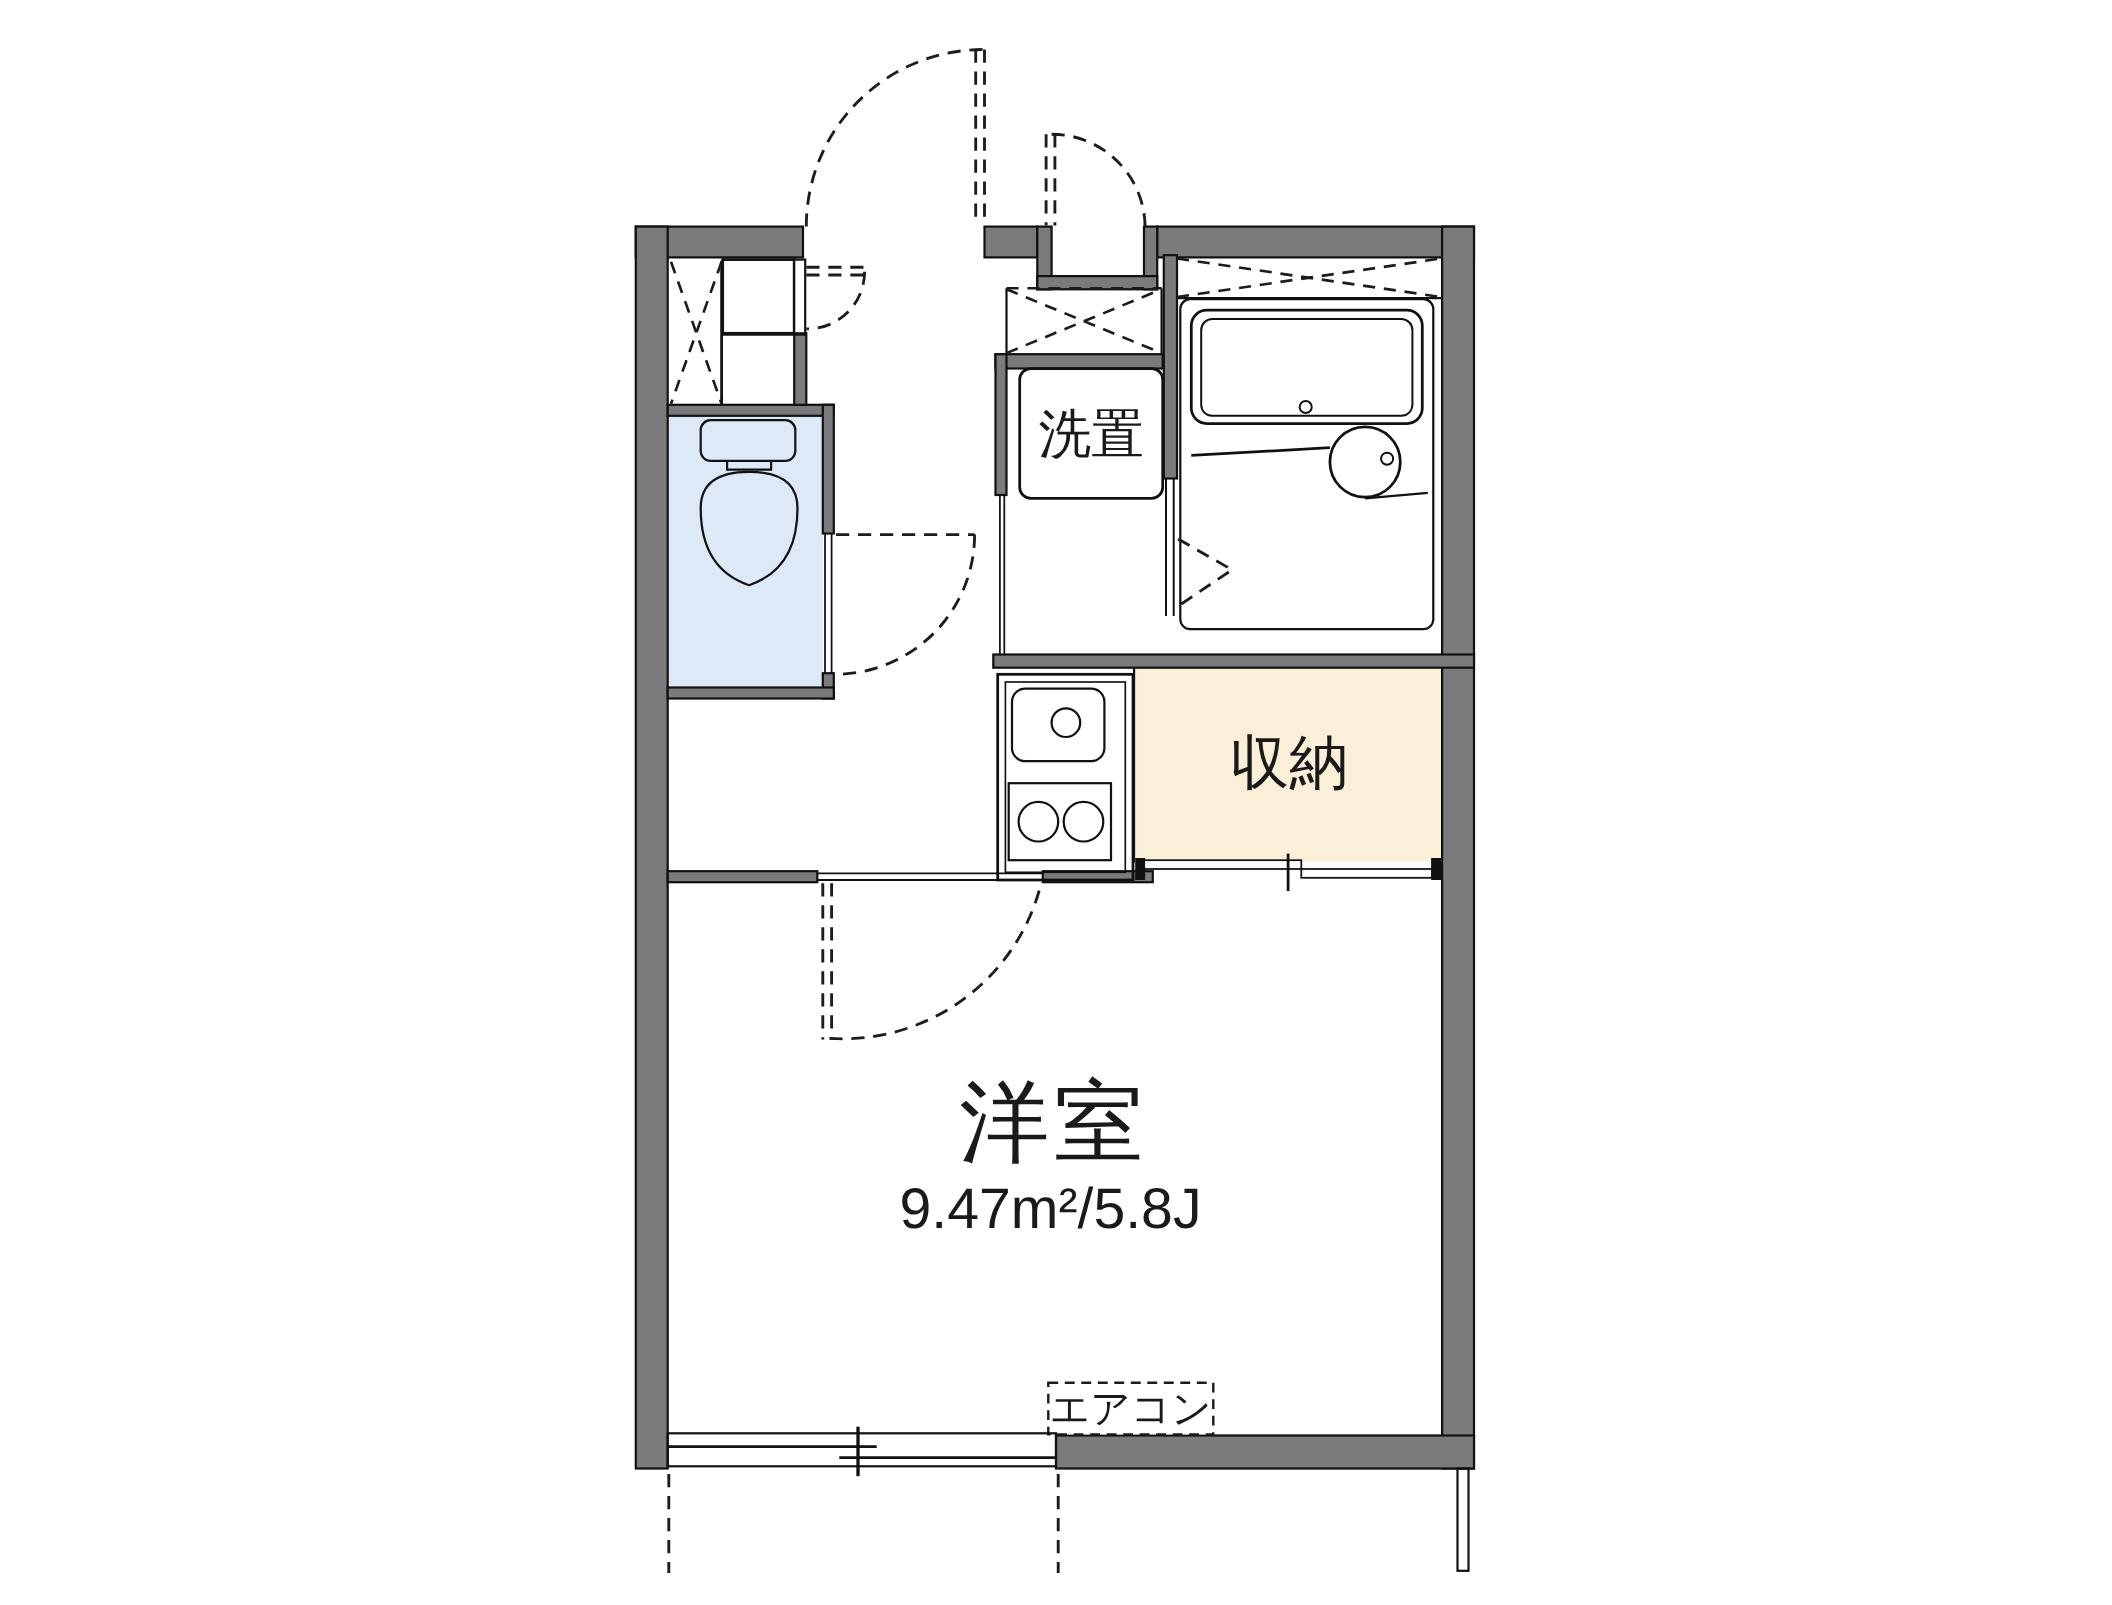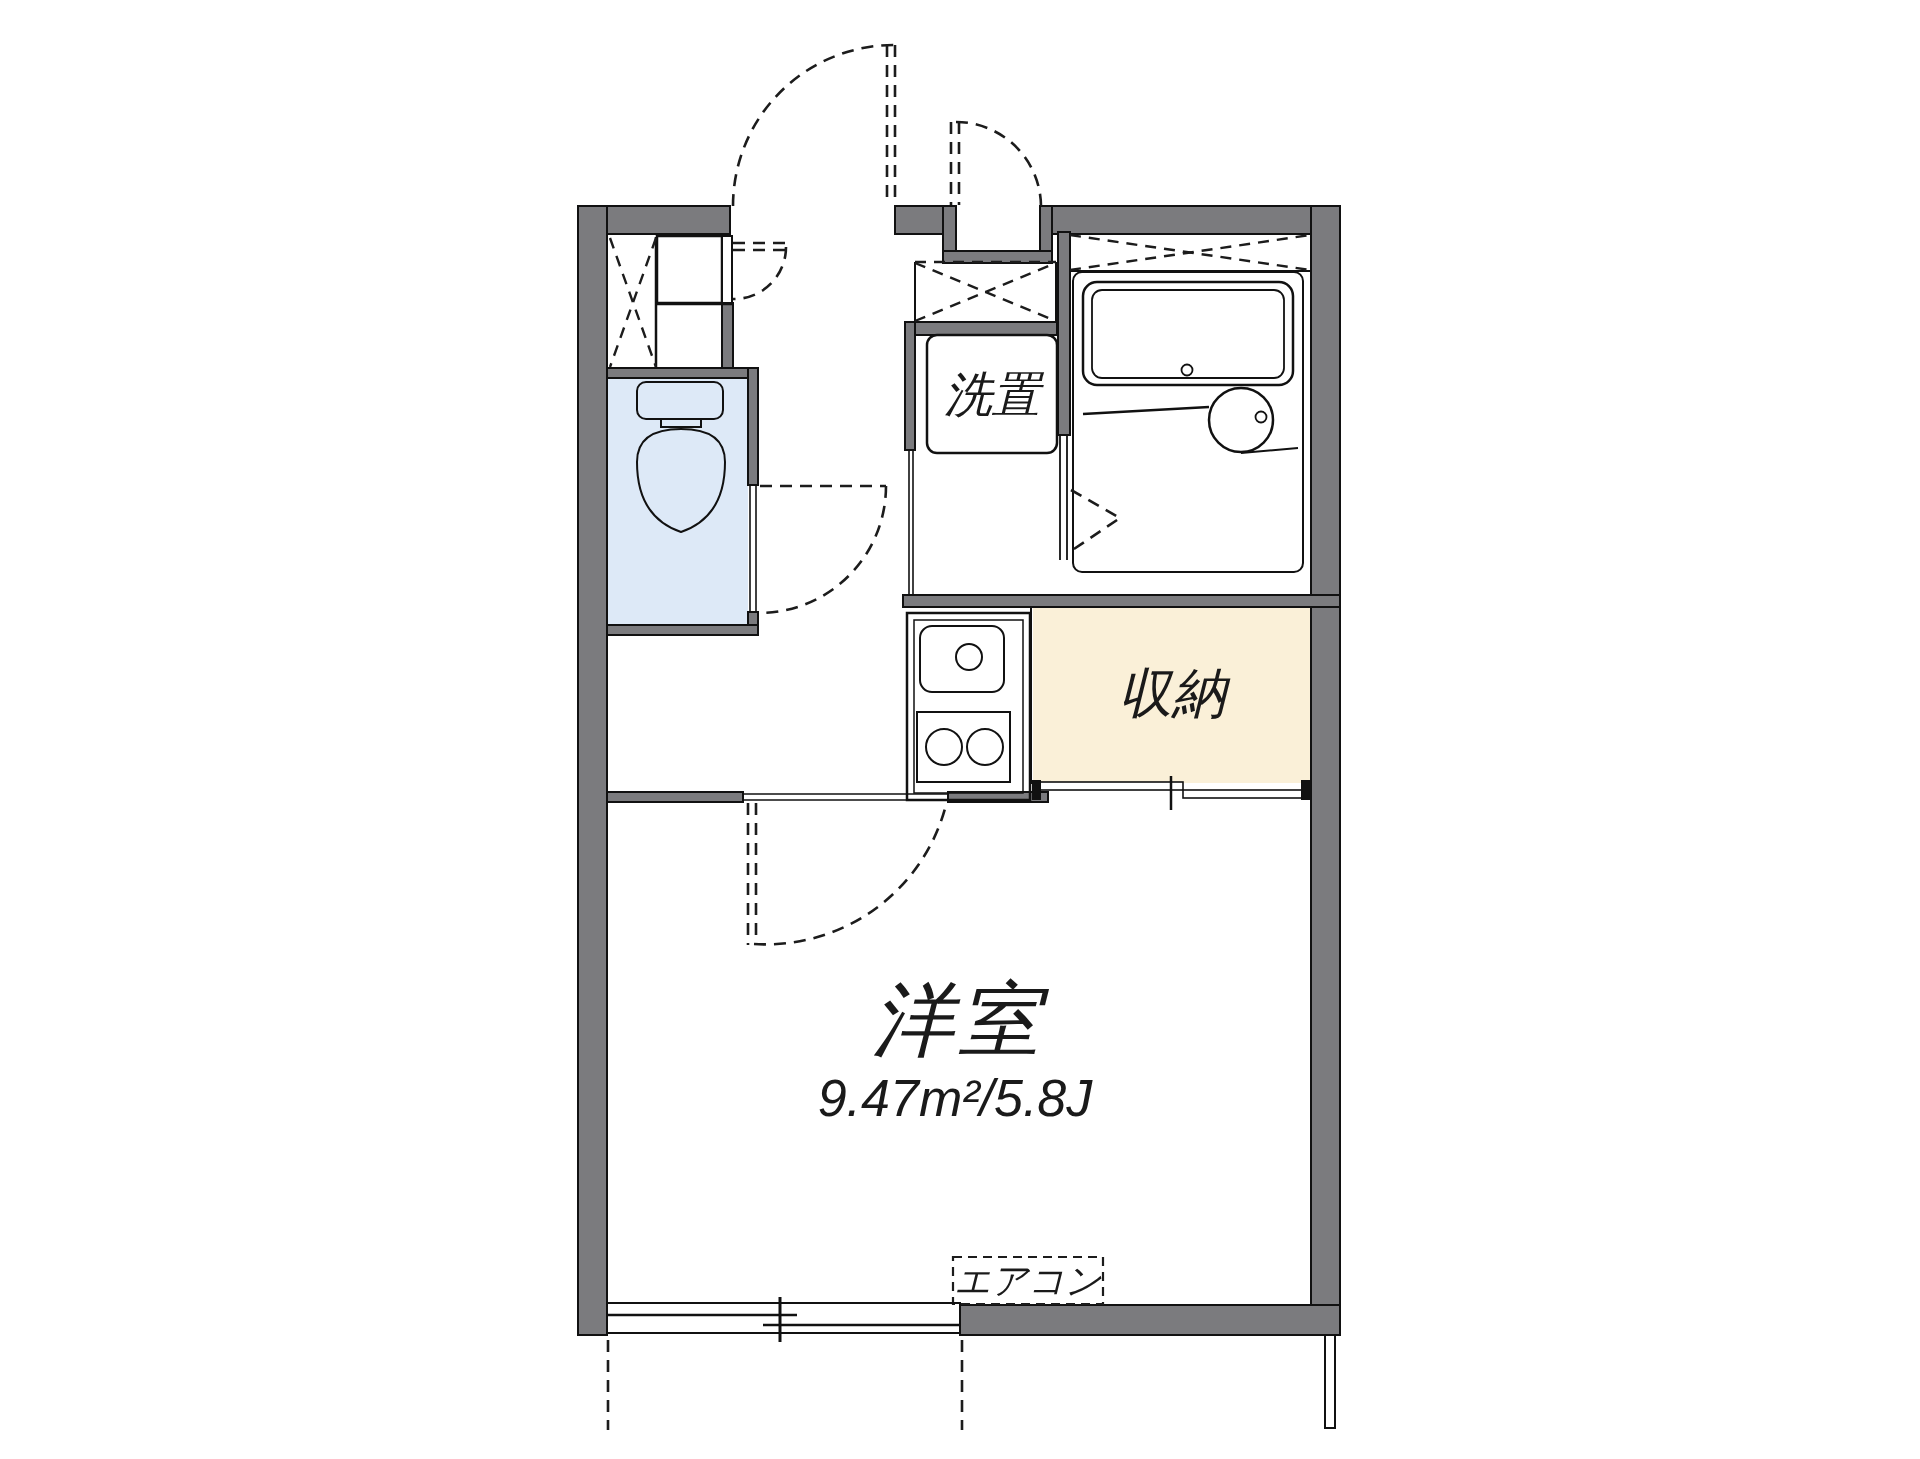--- a/index.html
+++ b/index.html
@@ -8,21 +8,20 @@
     background: #ffffff;
     width: 1920px;
     height: 1459px;
     overflow: hidden;
     font-family: "Liberation Sans", "DejaVu Sans", sans-serif;
   }
   #floorplan-wrap {
     width: 1920px;
     height: 1054px;
     position: relative;
-    font-style: italic;
   }
   svg { display: block; }
   .wall   { fill: #7b7b7e; stroke: #111111; stroke-width: 2; }
   .thin   { stroke: #111111; fill: none; }
   .waterfill { fill: #dde9f7; }
   .creamfill { fill: #faf0d8; }
   .fixwhite  { fill: #ffffff; }
   .fixlight  { fill: #eef4fc; }
   .dashline  { stroke: #1c1c1c; stroke-width: 2.6; fill: none; stroke-dasharray: 12 8; }
   .dashfine  { stroke: #1c1c1c; stroke-width: 2.4; fill: none; stroke-dasharray: 11 8; }

